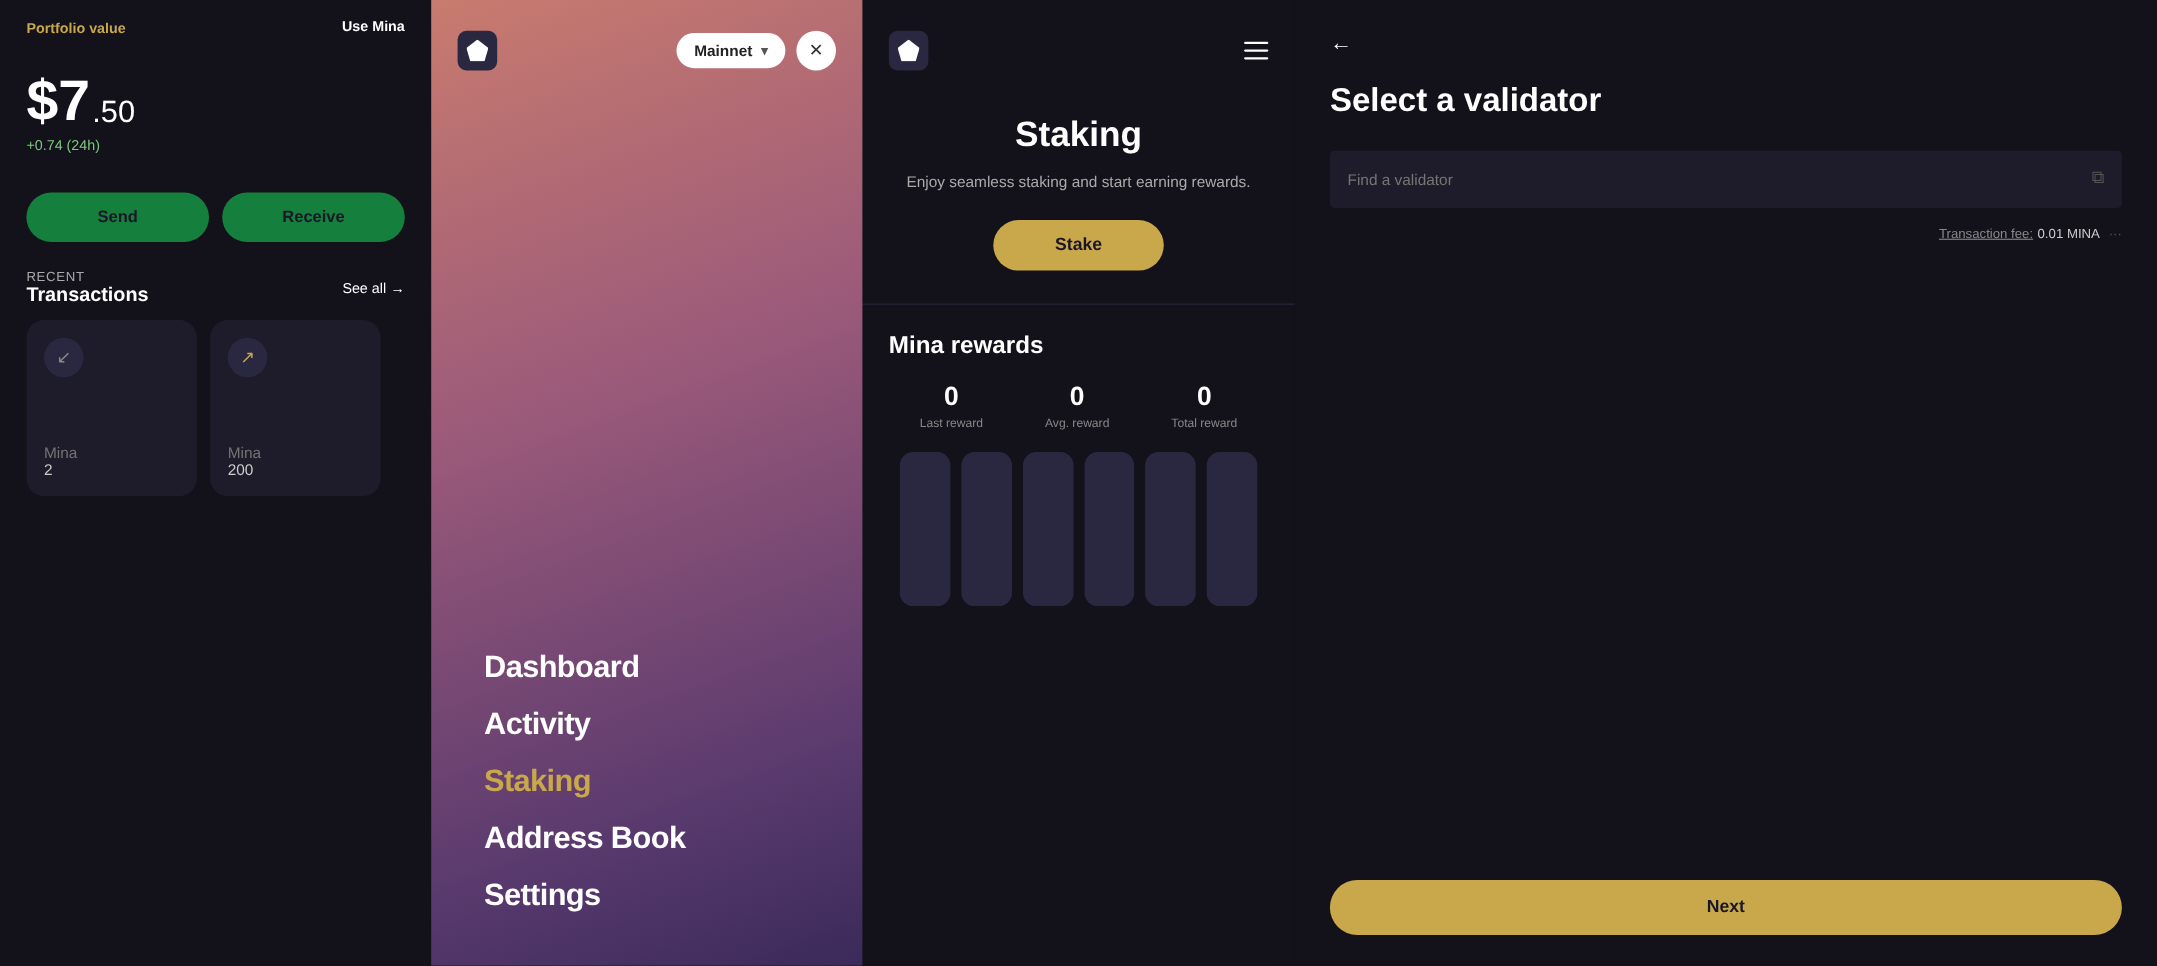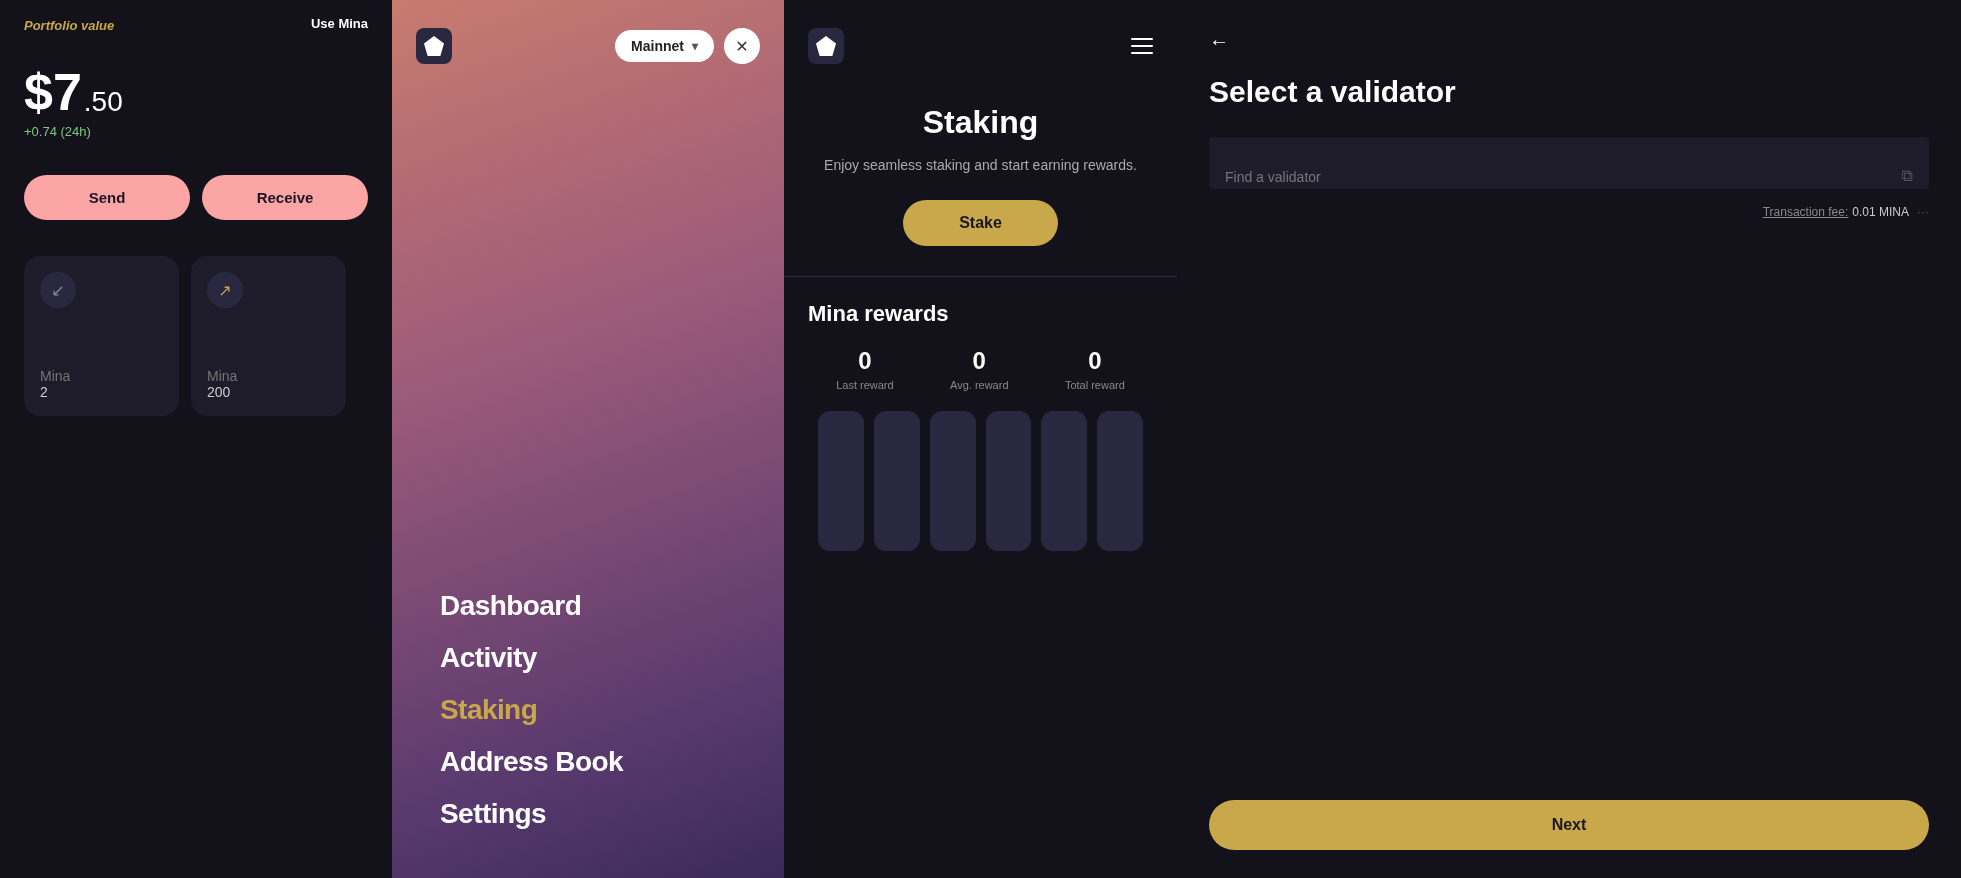--- a/index.html
+++ b/index.html
@@ -51,21 +51,20 @@
       border-radius: 2px;
     }
     .portfolio-section {
       padding: 16px 24px;
     }
     .portfolio-label {
       color: #c8a84b;
       font-size: 13px;
       font-weight: 600;
       margin-bottom: 8px;
-      font-style: italic;
     }
     .portfolio-row {
       display: flex;
       align-items: flex-end;
       justify-content: space-between;
       margin-bottom: 4px;
     }
     .portfolio-value {
       font-size: 52px;
       font-weight: 700;
@@ -93,21 +92,21 @@
       font-size: 13px;
       margin-bottom: 20px;
     }
     .action-buttons {
       display: flex;
       gap: 12px;
       padding: 0 24px 24px;
     }
     .action-btn {
       flex: 1;
-      background: #fca5a5;
+      background: #15803d;
       color: #1a1628;
       border: none;
       border-radius: 24px;
       padding: 14px 0;
       font-size: 15px;
       font-weight: 700;
       cursor: pointer;
     }
     .recent-section {
       padding: 0 24px;
@@ -341,21 +340,21 @@
     .select-validator-title {
       font-size: 30px;
       font-weight: 700;
       margin-bottom: 28px;
     }
     .validator-search-row {
       display: flex;
       align-items: flex-end;
       background: #1e1c2a;
       border-radius: 4px;
-      padding: 4px 16px;
+      padding: 18px 16px;
       margin-bottom: 16px;
       height: 52px;
     }
     .validator-search-input {
       flex: 1;
       background: transparent;
       border: none;
       color: #888;
       font-size: 14px;
       outline: none;
@@ -439,20 +438,30 @@
     </div>
     <div class="portfolio-change">+0.74 (24h)</div>
   </div>
 
   <div class="action-buttons">
     <button class="action-btn">Send</button>
     <button class="action-btn">Receive</button>
   </div>
 
   <div class="recent-section">
+    <div class="recent-header">
+      <div>
+        <div class="recent-label">Recent</div>
+        <div class="recent-title">Transactions</div>
+      </div>
+      <div class="see-all-link">
+        <span>See all</span>
+        <span>→</span>
+      </div>
+    </div>
     <div class="transactions-grid">
       <div class="tx-card">
         <div class="tx-icon">↙</div>
         <div>
           <div class="tx-name">Mina</div>
           <div class="tx-amount">2</div>
         </div>
       </div>
       <div class="tx-card">
         <div class="tx-icon" style="color:#c8a84b;">↗</div>

